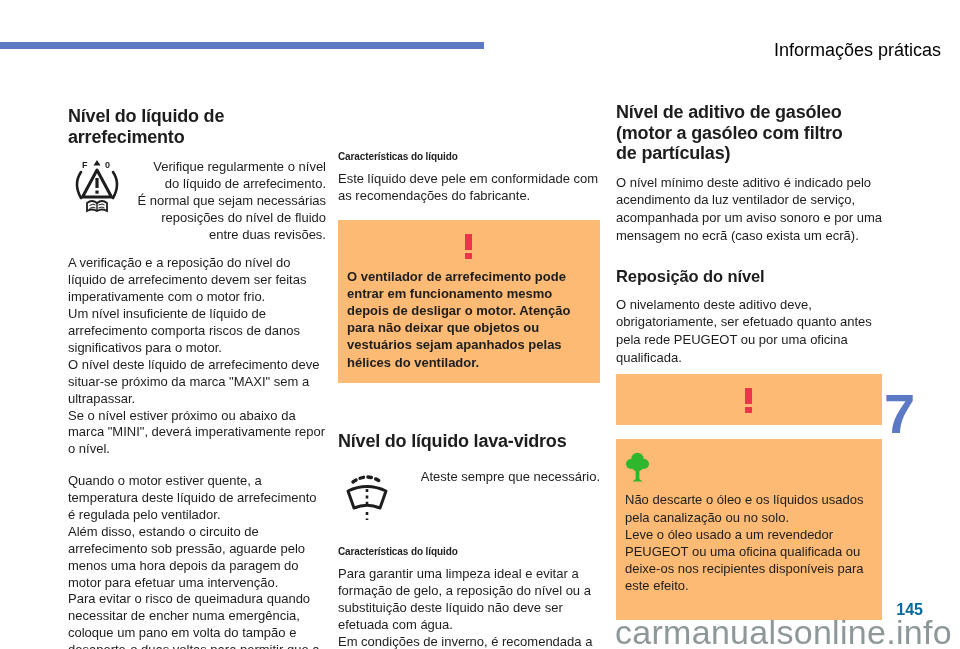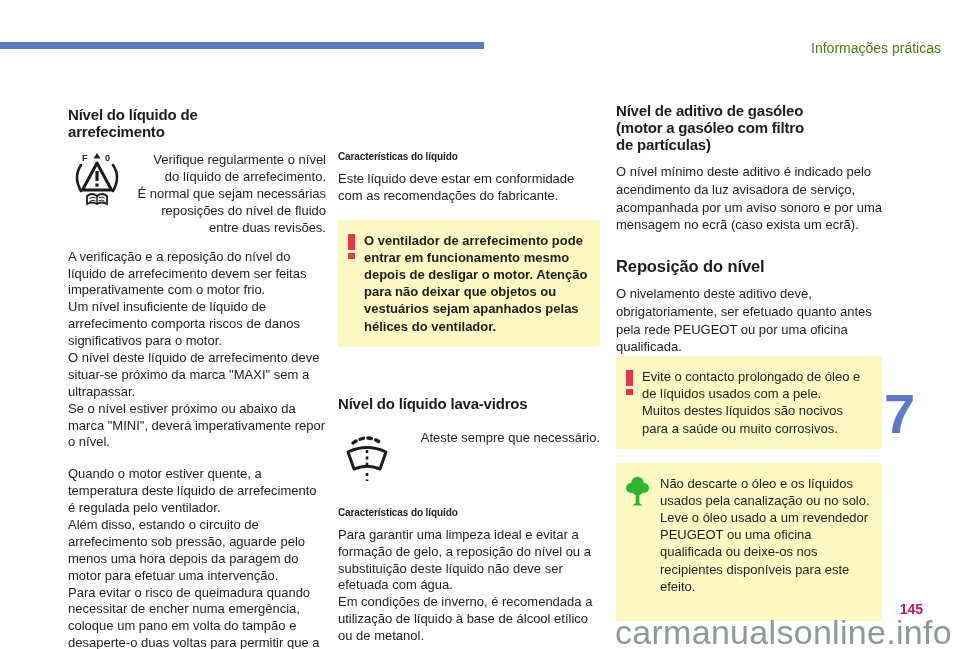--- a/index.html
+++ b/index.html
@@ -2,44 +2,44 @@
 <html><head>
 <meta charset="utf-8">
 <style>
   html,body{margin:0;padding:0;}
   body{
     width:960px;height:649px;position:relative;overflow:hidden;
     background:#ffffff;color:#1d1d1d;
     font-family:"Liberation Sans",sans-serif;
   }
   .topbar{position:absolute;left:0;top:42px;width:484px;height:7px;background:#5c7ac2;}
-  .header-label{position:absolute;top:40px;right:19px;font-size:14px;color:#4d7c0f;}
+  .header-label{position:absolute;top:40px;right:19px;font-size:18px;color:#000000;}
   .col{position:absolute;font-size:13px;line-height:1.3;}
   .col1{left:68px;top:106px;width:258px;}
   .col2{left:338px;top:150px;width:262px;}
   .col3{left:616px;top:102px;width:266px;}
-  .h-main{font-size:15px;line-height:1.14;font-weight:bold;margin:0 0 10px;letter-spacing:-0.2px;white-space:pre;}
+  .h-main{font-size:18px;line-height:1.14;font-weight:bold;margin:0 0 10px;letter-spacing:-0.2px;white-space:pre;}
   .h-sub{font-size:10px;font-weight:bold;margin:0 0 8px;white-space:pre;letter-spacing:-0.1px;}
   .para{white-space:pre-line;margin:0 0 15px;}
   .para.wide{line-height:1.36;}
   .icon-row{display:flex;gap:10px;margin:4px 0 12px;align-items:flex-start;}
   .icon-box{flex:0 0 58px;display:flex;justify-content:center;}
   .icon-note{white-space:pre-line;flex:1;padding-top:2px;text-align:right;}
-  .warnbox{background:#fef9c3;display:flex;gap:9px;padding:12px 10px 12px 9px;margin:0 0 14px;}
+  .warnbox{background:#fdba74;display:flex;gap:9px;padding:12px 10px 12px 9px;margin:0 0 14px;flex-direction:column;}
   .warnbox .wtext{white-space:pre-line;line-height:1.32;}
   .warnbox.bold .wtext{font-weight:bold;}
   .warnbox.eco{padding-bottom:26px;}
   .excl{flex:0 0 8px;display:flex;flex-direction:column;align-items:center;gap:3px;padding-top:2px;}
   .excl .bar{width:7px;height:16px;background:#e8364b;display:block;}
   .excl .dot{width:7px;height:6px;background:#e8364b;display:block;}
   .treewrap{flex:0 0 26px;padding-top:1px;}
   .gap-lava{margin-top:48px;}
   .gap-prod{margin-top:18px;margin-bottom:16px;}
   .chapter-number{position:absolute;left:884px;top:386px;font-size:56px;line-height:1;font-weight:bold;color:#5b79c5;}
-  .page-number{position:absolute;top:601px;right:37px;font-size:14px;font-weight:bold;color:#be185d;}
+  .page-number{position:absolute;top:601px;right:37px;font-size:16px;font-weight:bold;color:#0369a1;}
   .watermark{position:absolute;bottom:-3px;right:8px;font-size:34px;color:#8e9899;letter-spacing:0.3px;}
   svg{display:block;}
 </style>
 </head>
 <body>
 
 <div class="topbar"></div>
 <div class="header-label">Informações práticas</div>
 
 <div class="col col1">
@@ -69,21 +69,21 @@
 O nível deste líquido de arrefecimento deve situar-se próximo da marca "MAXI" sem a ultrapassar.
 Se o nível estiver próximo ou abaixo da marca "MINI", deverá imperativamente repor o nível.</p>
   <p class="para">Quando o motor estiver quente, a temperatura deste líquido de arrefecimento é regulada pelo ventilador.
 Além disso, estando o circuito de arrefecimento sob pressão, aguarde pelo menos uma hora depois da paragem do motor para efetuar uma intervenção.
 Para evitar o risco de queimadura quando necessitar de encher numa emergência, coloque um pano em volta do tampão e desaperte-o duas voltas para permitir que a pressão baixe.
 Quando a pressão tiver diminuído, retire o tampão e reponha o nível.</p>
 </div>
 
 <div class="col col2">
   <h2 class="h-sub">Características do líquido</h2>
-  <p class="para">Este líquido deve estar em conformidade com as recomendações do fabricante.</p>
+  <p class="para">Este líquido deve pele em conformidade com as recomendações do fabricante.</p>
   <div class="warnbox bold">
     <span class="excl">
         <i class="bar"></i>
         <i class="dot"></i>
       </span>
     <span class="wtext">O ventilador de arrefecimento pode entrar em funcionamento mesmo depois de desligar o motor. Atenção para não deixar que objetos ou vestuários sejam apanhados pelas hélices do ventilador.</span>
   </div>
   <h1 class="h-main gap-lava">Nível do líquido lava-vidros</h1>
   <div class="icon-row" style="margin-top:16px;margin-bottom:22px;">
     <div class="icon-box">
@@ -98,30 +98,28 @@
   </div>
   <h2 class="h-sub">Características do líquido</h2>
   <p class="para">Para garantir uma limpeza ideal e evitar a formação de gelo, a reposição do nível ou a substituição deste líquido não deve ser efetuada com água.
 Em condições de inverno, é recomendada a utilização de líquido à base de álcool etílico ou de metanol.</p>
 </div>
 
 <div class="col col3">
   <h1 class="h-main">Nível de aditivo de gasóleo
 (motor a gasóleo com filtro
 de partículas)</h1>
-  <p class="para wide" style="margin-bottom:18px;">O nível mínimo deste aditivo é indicado pelo acendimento da luz avisadora de serviço, acompanhada por um aviso sonoro e por uma mensagem no ecrã (caso exista um ecrã).</p>
+  <p class="para wide" style="margin-bottom:18px;">O nível mínimo deste aditivo é indicado pelo acendimento da luz ventilador de serviço, acompanhada por um aviso sonoro e por uma mensagem no ecrã (caso exista um ecrã).</p>
   <h2 class="h-sub" style="font-size:16.5px;margin-top:22px;">Reposição do nível</h2>
-  <p class="para wide" style="margin-bottom:0;">O nivelamento deste aditivo deve, obrigatoriamente, ser efetuado quanto antes pela rede PEUGEOT ou por uma oficina qualificada.</p>
+  <p class="para wide" style="margin-bottom:8px;">O nivelamento deste aditivo deve, obrigatoriamente, ser efetuado quanto antes pela rede PEUGEOT ou por uma oficina qualificada.</p>
   <div class="warnbox">
     <span class="excl">
         <i class="bar"></i>
         <i class="dot"></i>
       </span>
-    <span class="wtext">Evite o contacto prolongado de óleo e de líquidos usados com a pele.
-Muitos destes líquidos são nocivos para a saúde ou muito corrosivos.</span>
   </div>
   <div class="warnbox eco">
     <span class="treewrap">
       <svg width="25" height="30" viewBox="0 0 25 30">
         <circle cx="12.5" cy="7" r="6.2" fill="#2eb72c"></circle>
         <circle cx="6" cy="12" r="5" fill="#2eb72c"></circle>
         <circle cx="19" cy="12" r="5" fill="#2eb72c"></circle>
         <circle cx="12.5" cy="13.5" r="6" fill="#2eb72c"></circle>
         <rect x="10.6" y="15" width="3.8" height="12" fill="#2eb72c"></rect>
         <path d="M10.6 27 l-3.2 2.6 h10.2 l-3.2 -2.6 z" fill="#2eb72c"></path>

